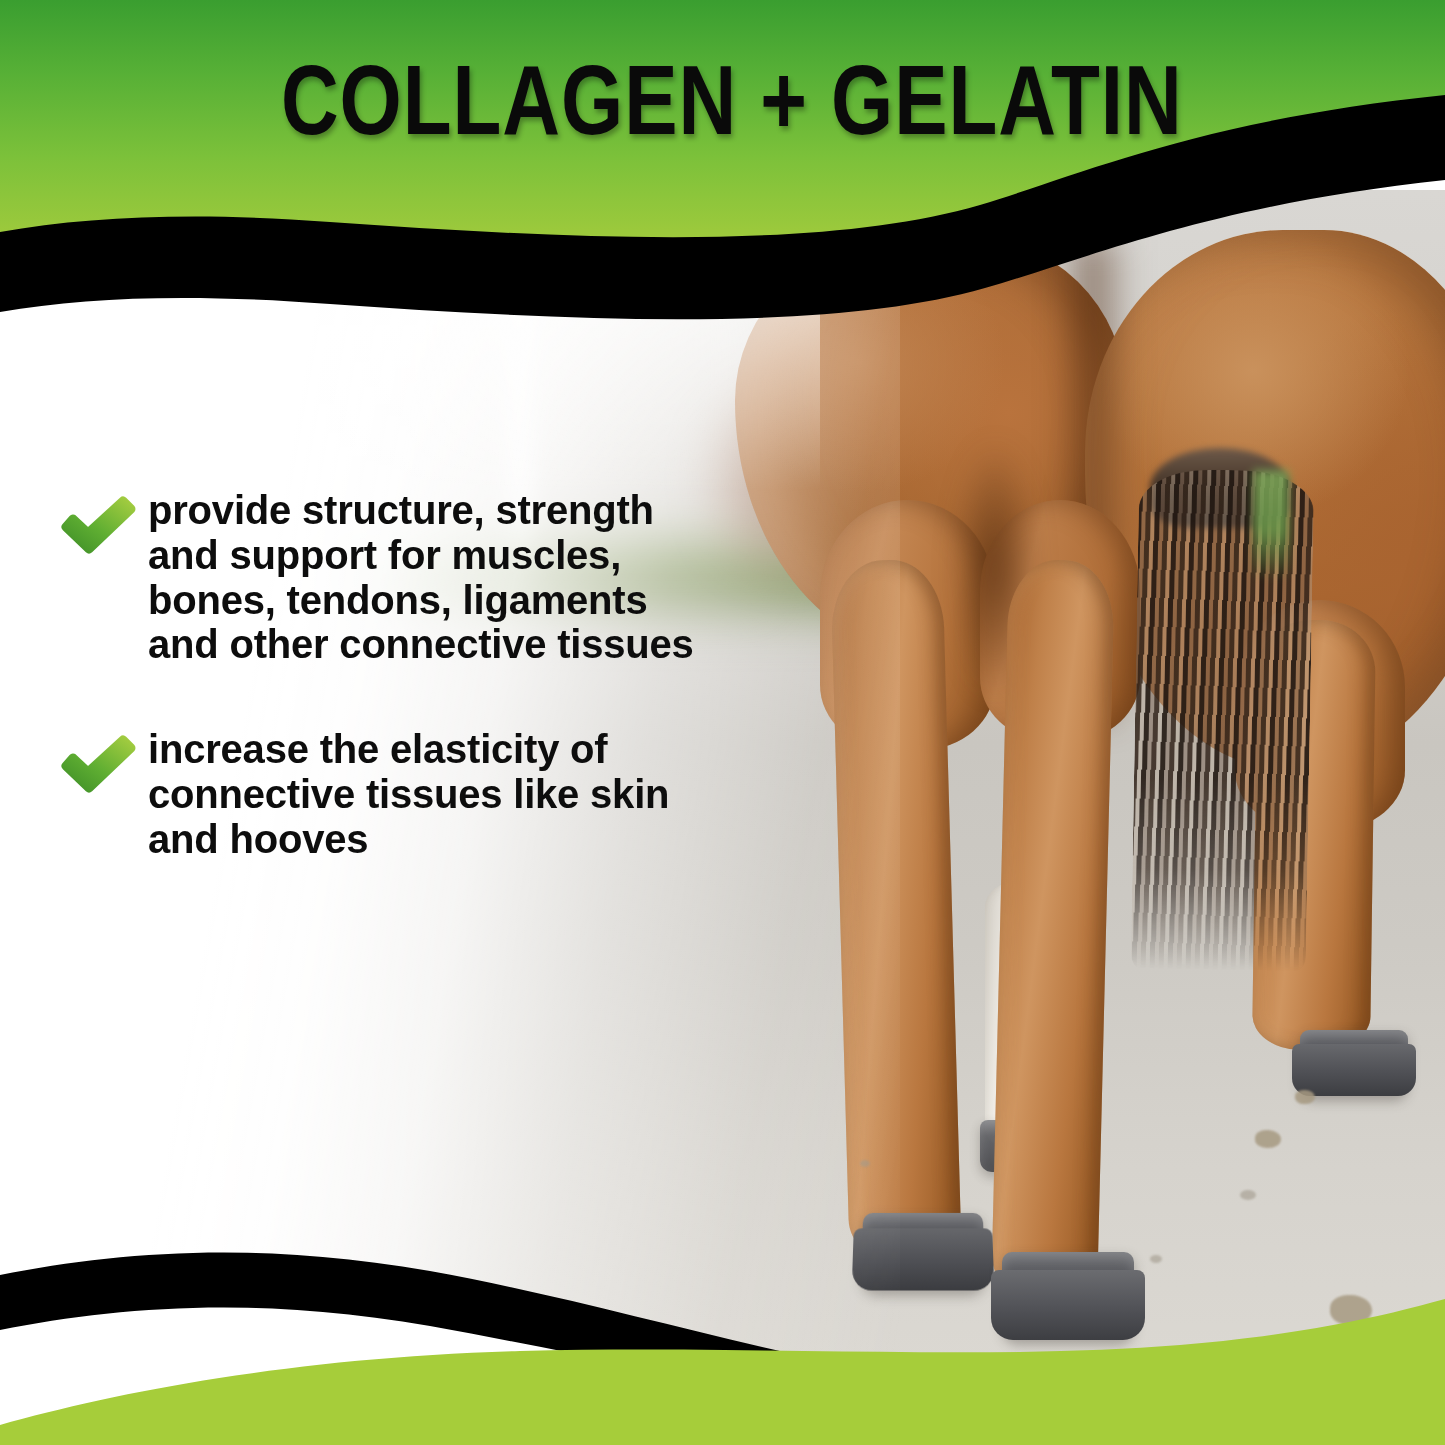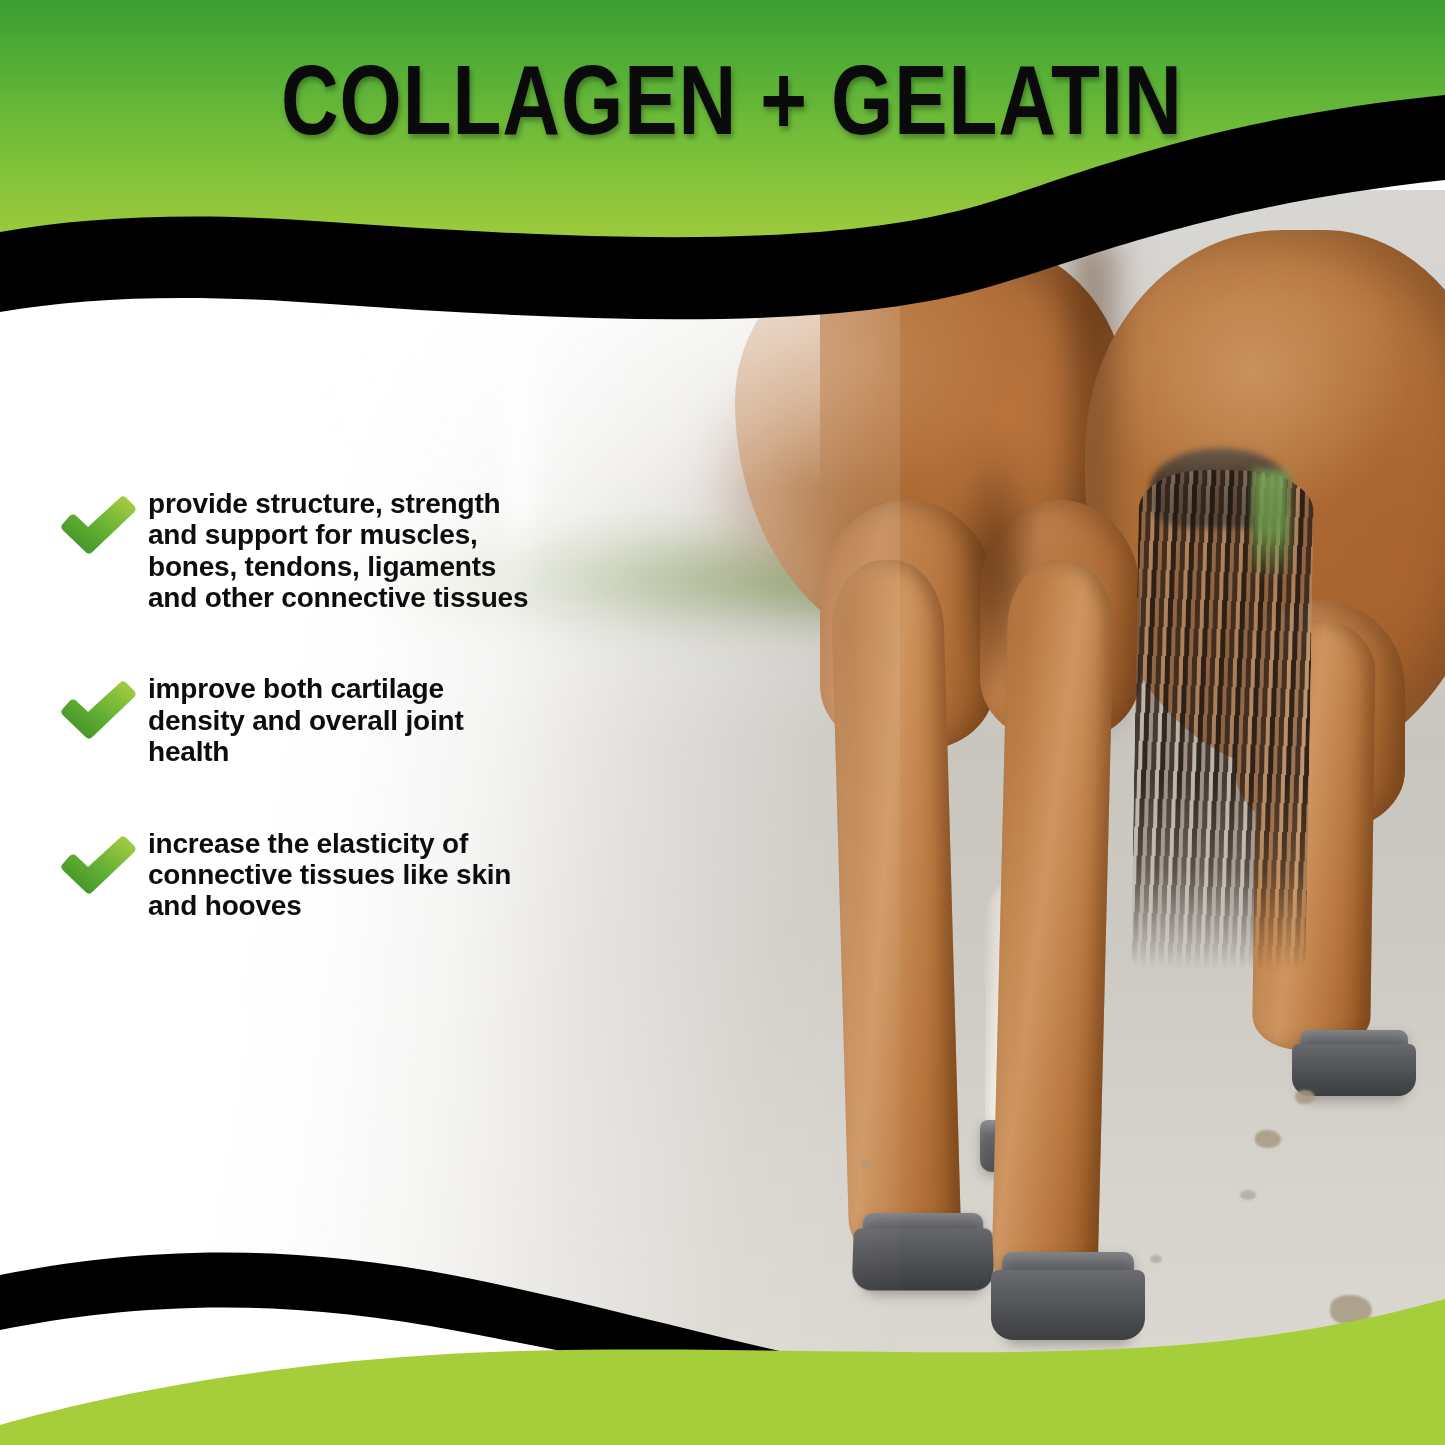--- a/index.html
+++ b/index.html
@@ -301,21 +301,21 @@
   .check-icon {
     flex: 0 0 auto;
     width: 78px;
     height: 62px;
     margin-right: 10px;
     margin-top: 8px;
   }
   .bullet-text {
     font-family: "Liberation Sans", sans-serif;
     font-weight: 700;
-    font-size: 28px;
+    font-size: 40px;
     line-height: 1.12;
     color: #0d0d0d;
     letter-spacing: -0.2px;
     white-space: pre-line;
   }
 
   
   .bottom-black {
     position: absolute;
     left: 0; bottom: 0;
@@ -416,37 +416,20 @@
           </defs>
           <path d="M6 31 L13 23 L28 37 L63 5 L71 13 L29 53 Z" fill="url(#cg1)" stroke="url(#cg1)" stroke-width="9" stroke-linejoin="round" stroke-linecap="round"></path>
         </svg>
       </span>
       <span class="bullet-text">provide structure, strength
 and support for muscles,
 bones, tendons, ligaments
 and other connective tissues</span>
     </div>
 
-    <div class="bullet">
-      <span class="check-icon">
-        <svg viewBox="0 0 78 62" width="78" height="62" xmlns="http://www.w3.org/2000/svg">
-          <defs>
-            <linearGradient id="cg2" x1="0%" y1="100%" x2="100%" y2="0%">
-              <stop offset="0%" stop-color="#3f8f28"></stop>
-              <stop offset="45%" stop-color="#5fae32"></stop>
-              <stop offset="100%" stop-color="#a3cc40"></stop>
-            </linearGradient>
-          </defs>
-          <path d="M6 31 L13 23 L28 37 L63 5 L71 13 L29 53 Z" fill="url(#cg2)" stroke="url(#cg2)" stroke-width="9" stroke-linejoin="round" stroke-linecap="round"></path>
-        </svg>
-      </span>
-      <span class="bullet-text">improve both cartilage
-density and overall joint
-health</span>
-    </div>
 
     <div class="bullet">
       <span class="check-icon">
         <svg viewBox="0 0 78 62" width="78" height="62" xmlns="http://www.w3.org/2000/svg">
           <defs>
             <linearGradient id="cg3" x1="0%" y1="100%" x2="100%" y2="0%">
               <stop offset="0%" stop-color="#3f8f28"></stop>
               <stop offset="45%" stop-color="#5fae32"></stop>
               <stop offset="100%" stop-color="#a3cc40"></stop>
             </linearGradient>

